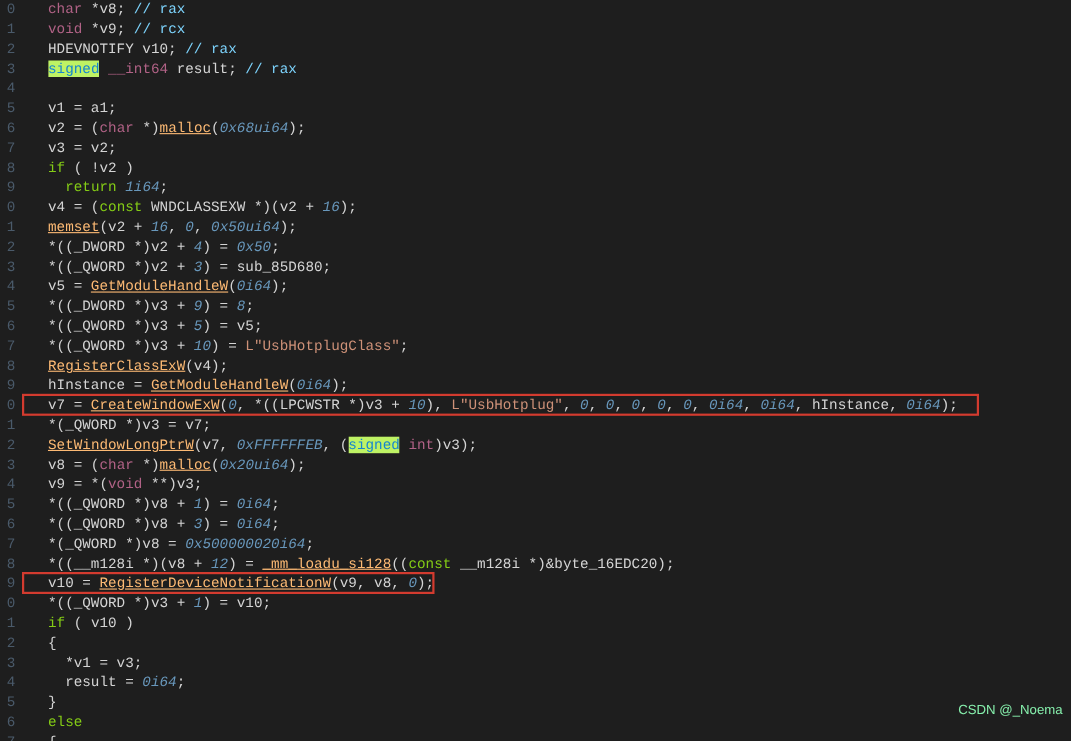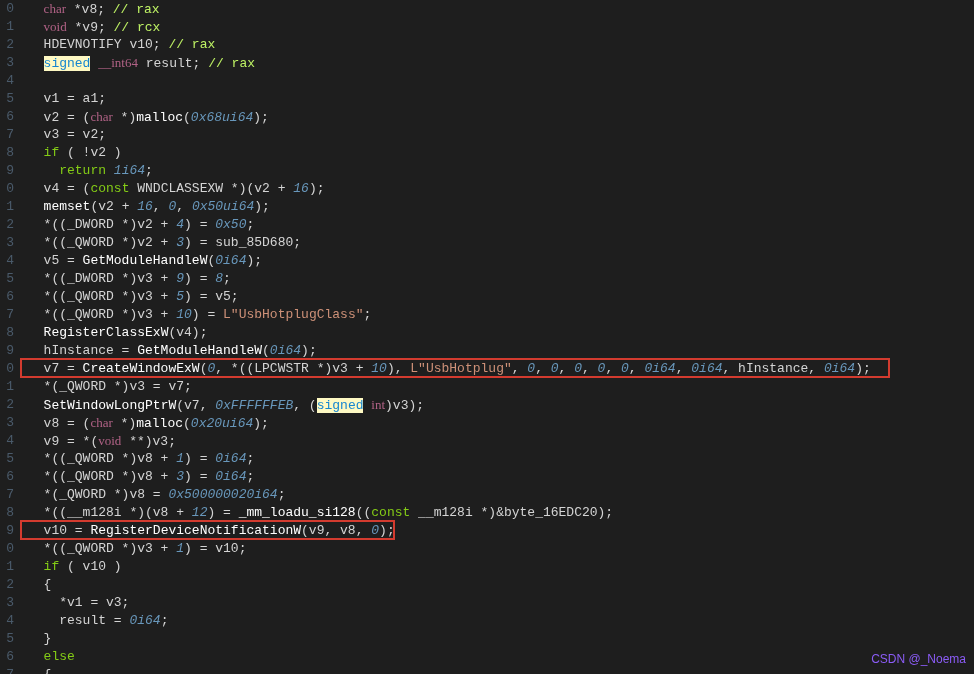--- a/index.html
+++ b/index.html
@@ -19,39 +19,39 @@
   width: 18px;
   text-align: right;
   color: #4a5a6a;
   padding-right: 4px;
   user-select: none;
   flex-shrink: 0;
 }
 .gutter div { height: 18px; }
 .code { padding-left: 10px; white-space: pre; }
 .code div { height: 18px; position: relative; }
-.tk-type { color: #b16286; font-family: Liberation Serif, serif; }
-.tk-comment { color: #bef264; text-align: center; }
+.tk-type { color: #b16286; }
+.tk-comment { color: #7dd3fc; text-align: center; }
 .tk-kw { color: #84cc16; }
 .tk-kwblue { color: #1585d0; }
-.tk-hl { background: #fef9c3; }
+.tk-hl { background: #bef264; }
 .tk-num { color: #6897bb; font-style: italic; }
-.tk-func { color: #ffffff; }
+.tk-func { color: #fdba74; text-decoration: underline; }
 .tk-str { color: #ce9178; }
 .tk-id { color: #d4d4d4; }
 .redbox {
   position: absolute;
   border: 2px solid #d33b2f;
   pointer-events: none;
 }
 .watermark {
   position: absolute;
   right: 8px;
-  bottom: 6px;
-  color: #8b5cf6;
+  bottom: 20px;
+  color: #86efac;
   font-size: 12px;
   font-family: Arial, sans-serif;
 }
 </style>
 </head>
 <body>
 
 <div class="editor">
   <div class="gutter" id="gutter">
       <div>0</div>

